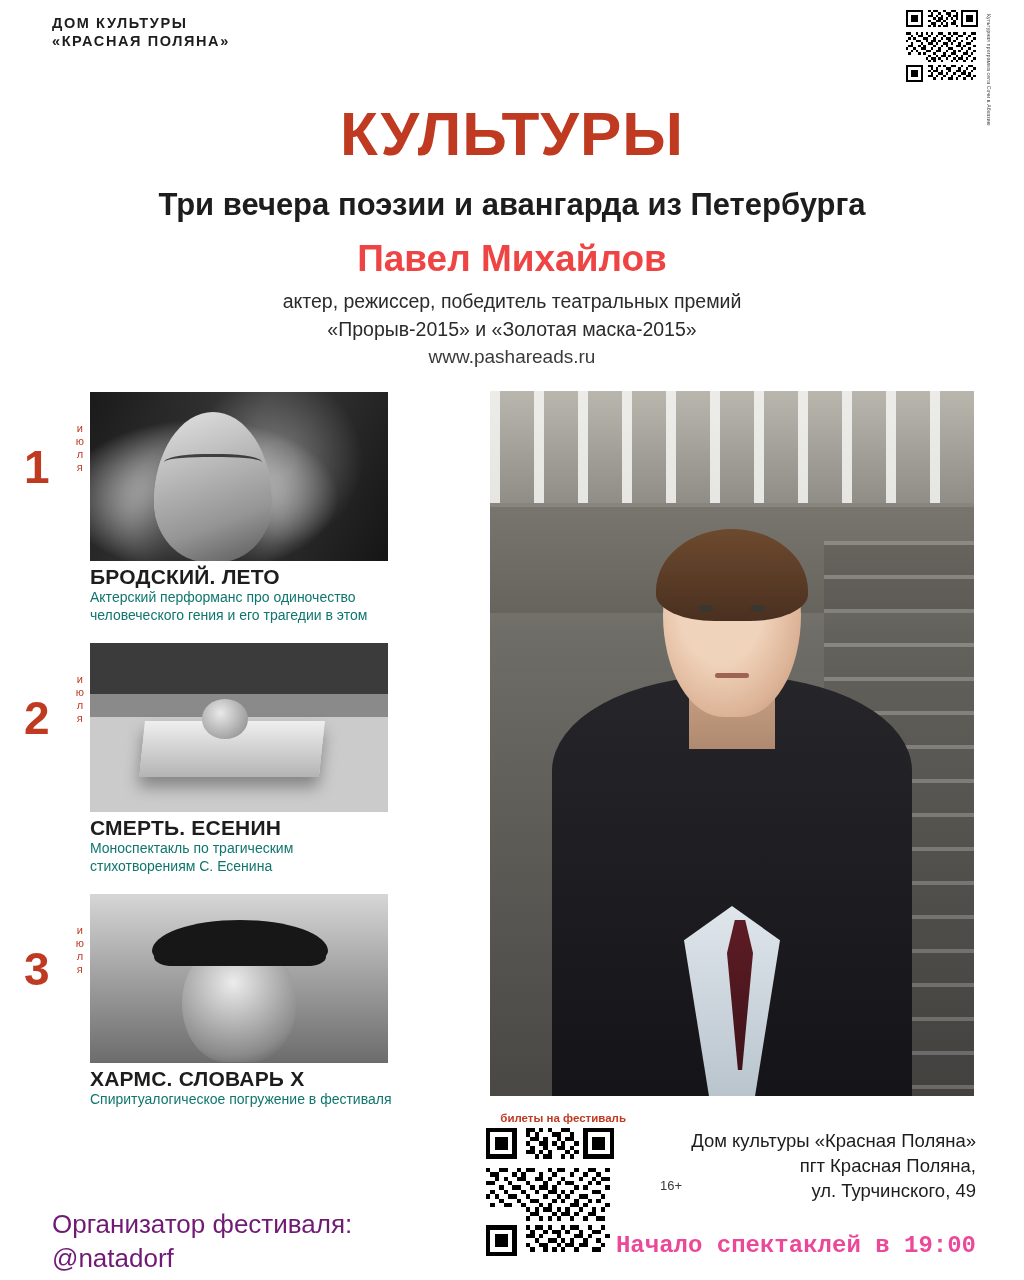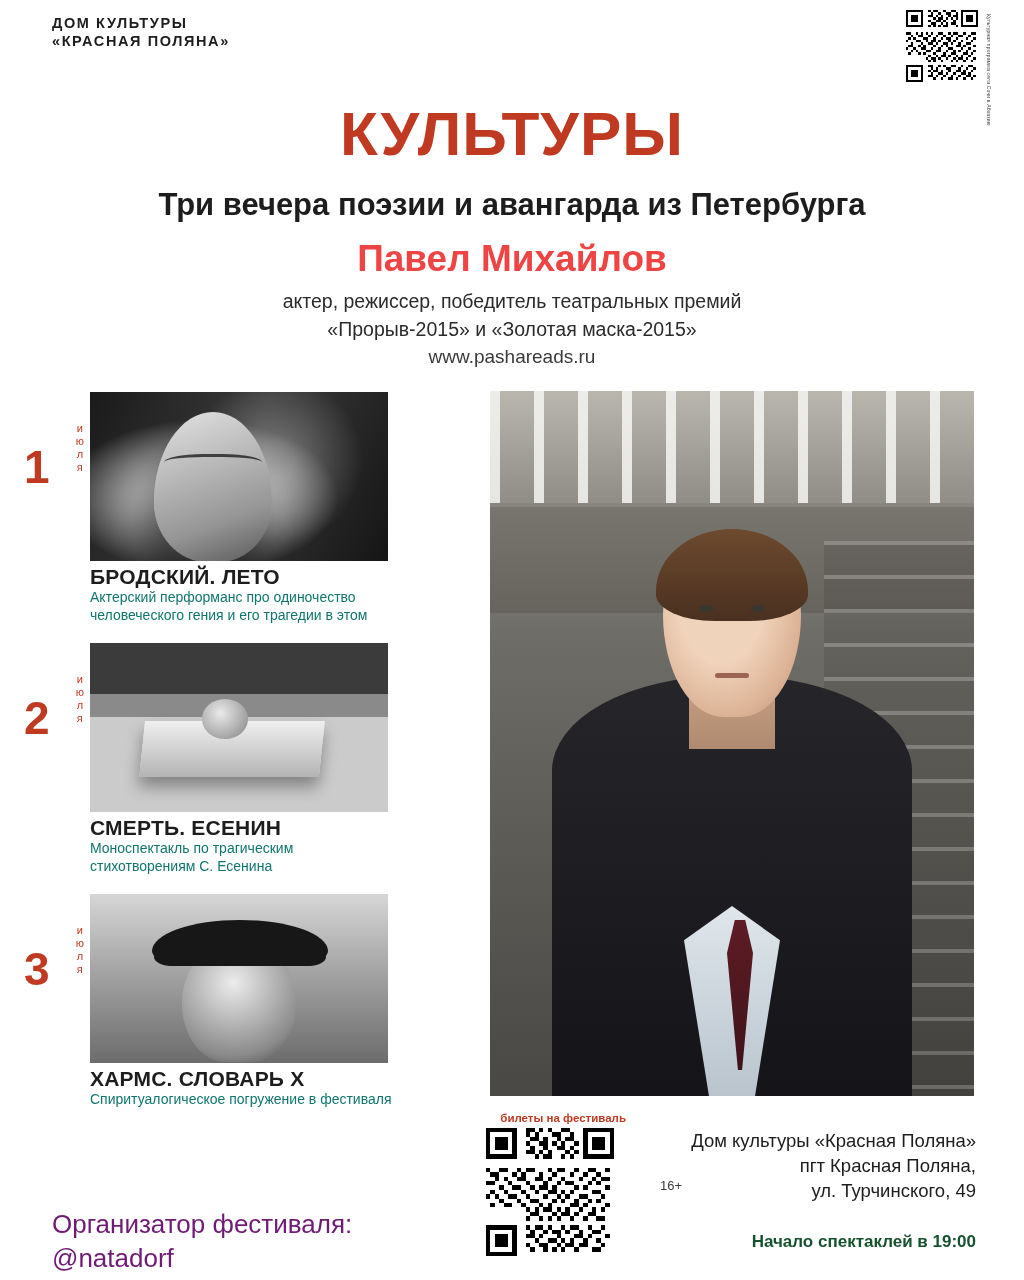--- a/index.html
+++ b/index.html
@@ -323,23 +323,24 @@
     top: 1128px;
     text-align: right;
     font-size: 18.5px;
     line-height: 1.36;
     color: #1d1d1d;
   }
   .start-time {
     position: absolute;
     right: 48px;
     top: 1232px;
-    font-size: 17px;
+    font-size: 24px;
     font-weight: 700;
-    color: #14532d;
+    color: #ec4899;
+    font-family: Liberation Mono, monospace;
   }
   .organizer {
     position: absolute;
     left: 52px;
     top: 1208px;
     font-size: 26px;
     font-weight: 400;
     line-height: 1.3;
     color: #701a75;
   }

